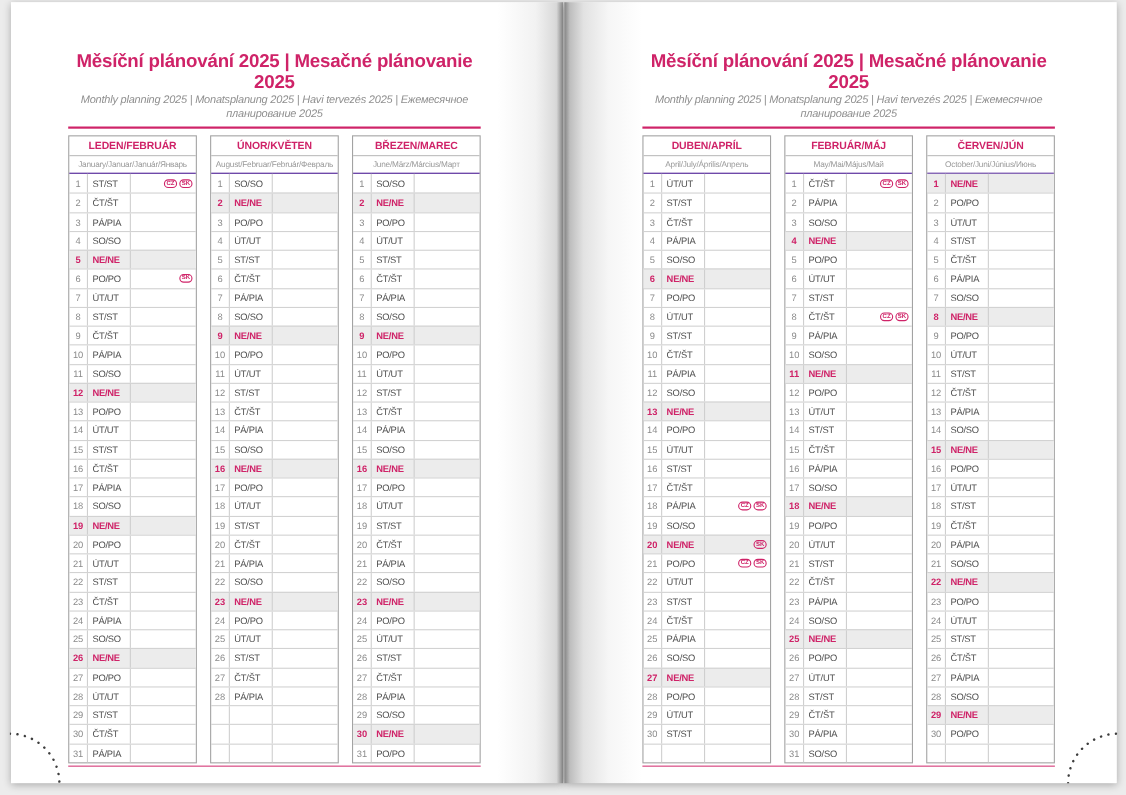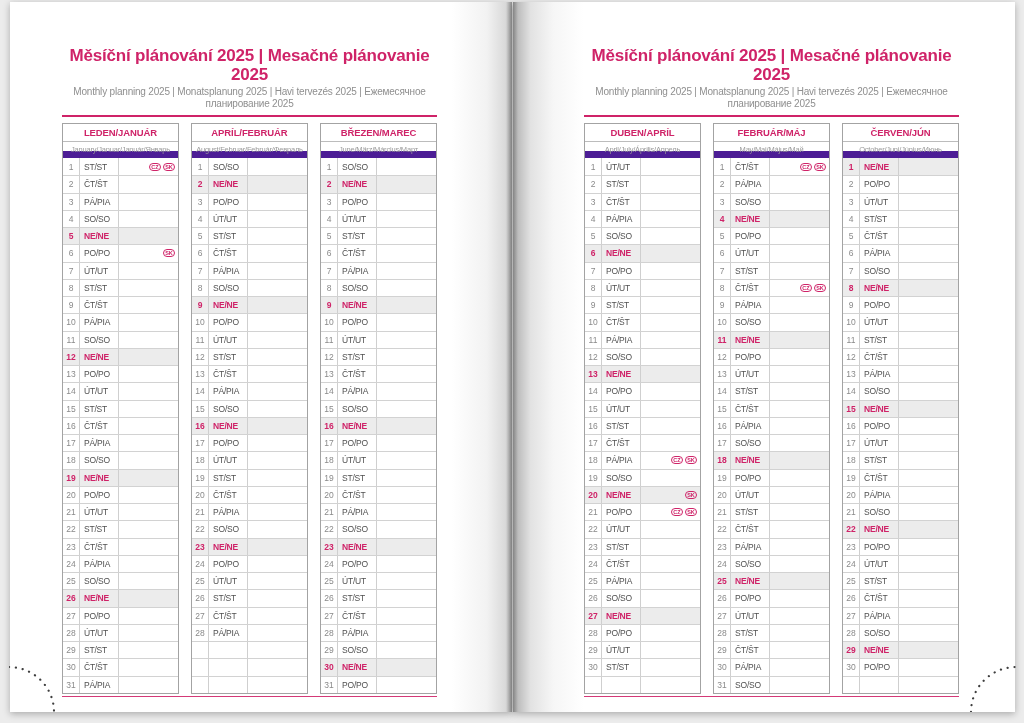--- a/index.html
+++ b/index.html
@@ -27,35 +27,35 @@
   .content { position:absolute; top:0; width:375px; padding-top:44px; }
   .content-left  { left:52px; }
   .content-right { left:71px; }
 
   .header-title {
     font-size:17px; line-height:19px; font-weight:bold;
     color:var(--accent); text-align:center; letter-spacing:-0.2px;
   }
   .header-sub {
     font-size:10px; line-height:12px; margin-top:2px;
-    color:#8f8f8f; text-align:center; letter-spacing:-0.2px;
+    color:#8f8f8f; text-align:center; letter-spacing:-0.2px;font-style:italic;
   }
   .rule { height:2px; background:var(--accent); margin-top:5px; }
   .rule-bottom { margin-top:2px; height:1.6px; opacity:.9; }
 
   .months { display:flex; justify-content:space-between; margin-top:6px; }
   .month { width:117px; border:1px solid #a3a3a3; background:#fff; }
   .mhead {
     height:18px; line-height:17px; text-align:center;
     font-size:9.5px; font-weight:bold; color:var(--accent);
     border-bottom:1px solid #bcbcbc; letter-spacing:-0.1px;
   }
   .msub {
     height:16px; line-height:15px; text-align:center;
-    font-size:7.5px; color:#9a9a9a; border-bottom:7px solid #4c1d95;
+    font-size:7.5px; color:#9a9a9a; border-bottom:1px solid #4c1d95;
     letter-spacing:-0.2px;
   }
   .mrow { display:flex; height:17.25px; align-items:stretch; }
   .mrow + .mrow { border-top:1px solid #d2d2d2; }
   .c-num {
     width:16px; font-size:8.5px; color:#8a8a8a;
     display:flex; align-items:center; justify-content:center;
   }
   .c-day {
     width:39px; font-size:8.5px; color:#4f4f4f;
@@ -86,21 +86,21 @@
 
 <div class="book">
 
   <div class="page page-left">
     <div class="content content-left">
       <div class="header-title">Měsíční plánování 2025 | Mesačné plánovanie 2025</div>
       <div class="header-sub">Monthly planning 2025 | Monatsplanung 2025 | Havi tervezés 2025 | Ежемесячное планирование 2025</div>
       <div class="rule"></div>
       <div class="months">
           <div class="month">
-            <div class="mhead">LEDEN/JANUÁR</div>
+            <div class="mhead">LEDEN/FEBRUÁR</div>
             <div class="msub">January/Januar/Január/Январь</div>
             <div class="mrow">
               <span class="c-num">1</span>
               <span class="c-day">ST/ST</span>
               <span class="c-note">
                 <span class="badge">CZ</span>
                 <span class="badge">SK</span>
               </span>
             </div>
             <div class="mrow">
@@ -250,21 +250,21 @@
               <span class="c-day">ČT/ŠT</span>
               <span class="c-note"></span>
             </div>
             <div class="mrow">
               <span class="c-num">31</span>
               <span class="c-day">PÁ/PIA</span>
               <span class="c-note"></span>
             </div>
           </div>
           <div class="month">
-            <div class="mhead">APRÍL/FEBRUÁR</div>
+            <div class="mhead">ÚNOR/KVĚTEN</div>
             <div class="msub">August/Februar/Február/Февраль</div>
             <div class="mrow">
               <span class="c-num">1</span>
               <span class="c-day">SO/SO</span>
               <span class="c-note"></span>
             </div>
             <div class="mrow sun">
               <span class="c-num">2</span>
               <span class="c-day">NE/NE</span>
               <span class="c-note"></span>

